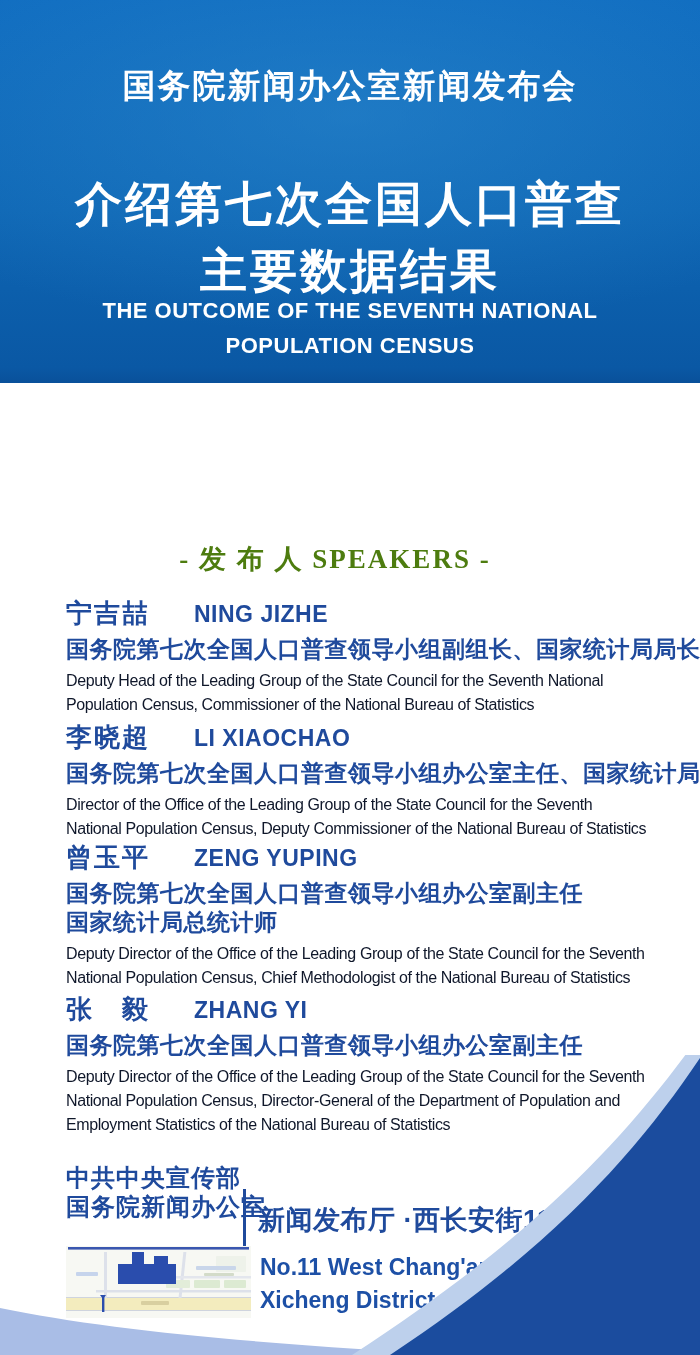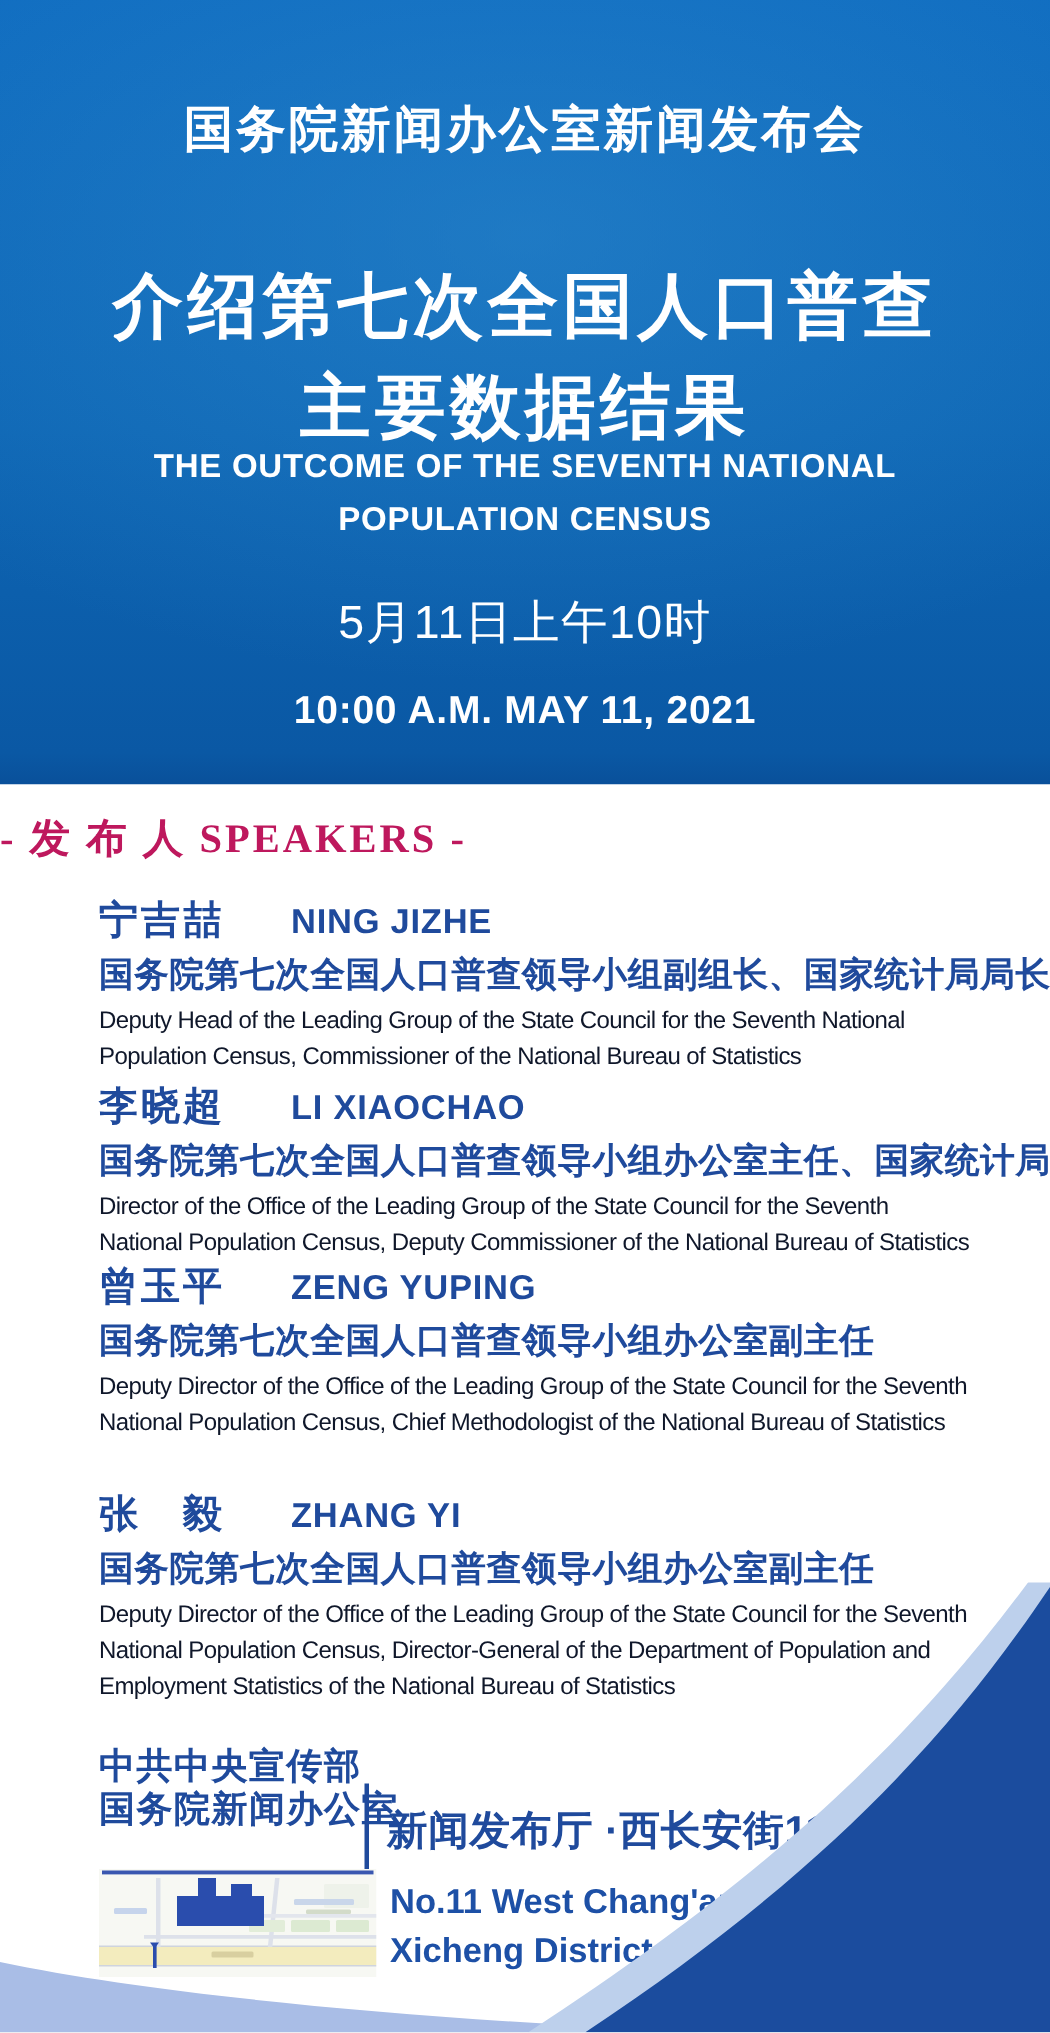--- a/index.html
+++ b/index.html
@@ -3,39 +3,39 @@
 <meta charset="utf-8">
 <style>
   html,body{margin:0;padding:0;background:#e8e8e8;}
   .poster{
     position:relative;width:700px;height:1355px;margin:0 auto;
     background:#ffffff;overflow:hidden;
     font-family:"Liberation Sans", sans-serif;
   }
   
   .hero{
-    position:absolute;left:0;top:0;width:700px;height:523px;
+    position:absolute;left:0;top:0;width:700px;height:383px;
     background:
       radial-gradient(130% 95% at 50% 30%, rgba(44,136,205,.55) 0%, rgba(21,104,180,.0) 60%),
       linear-gradient(180deg,#0f6cc0 0%,#0e66b4 55%,#0a58a4 96%,#09509a 100%);
   }
   .hero .center{position:absolute;left:0;width:700px;text-align:center;color:#ffffff;}
   .org-cn{top:64px;font-family:"Liberation Serif",serif;font-weight:bold;font-size:33px;letter-spacing:2px;}
   .org-en{top:110px;font-family:"Liberation Serif",serif;font-weight:bold;font-size:19px;letter-spacing:3px;word-spacing:10px;}
   .title-cn1{top:173px;font-size:47px;font-weight:bold;letter-spacing:3px;}
   .title-cn2{top:240px;font-size:47px;font-weight:bold;letter-spacing:3px;}
   .title-en1{top:298px;font-size:22px;font-weight:bold;letter-spacing:.5px;}
   .title-en2{top:333px;font-size:22px;font-weight:bold;letter-spacing:.5px;}
   .date-cn{top:394px;font-size:31px;font-weight:normal;color:#e9b83d;letter-spacing:1px;}
   .date-en{top:458px;font-size:26px;font-weight:bold;color:#e9b83d;letter-spacing:.5px;}
   
   .white{position:absolute;left:0;top:523px;width:700px;height:832px;background:#ffffff;}
   .speakers-heading{
-    position:absolute;left:0;top:18px;width:670px;
-    font-family:"Liberation Serif",serif;font-weight:bold;font-size:27px;color:#be185d;letter-spacing:2px;
+    position:absolute;left:0;top:18px;width:670px;text-align:center;
+    font-family:"Liberation Serif",serif;font-weight:bold;font-size:27px;color:#4d7c0f;letter-spacing:2px;
   }
   .speaker{position:absolute;left:66px;width:614px;color:#1f4a9c;}
   .speaker.s1{top:74px;}
   .speaker.s2{top:198px;}
   .speaker.s3{top:318px;}
   .speaker.s4{top:470px;}
   .name-row{height:32px;line-height:32px;margin-bottom:6px;white-space:nowrap;}
   .name-cn{font-size:26px;font-weight:bold;letter-spacing:2px;}
   .name-en{font-size:23px;font-weight:bold;margin-left:44px;letter-spacing:.5px;margin-top:44px;}
   .cn-line{font-size:23px;font-weight:bold;line-height:29px;letter-spacing:.5px;white-space:nowrap;}
@@ -88,20 +88,21 @@
         <div class="en-line">Director of the Office of the Leading Group of the State Council for the Seventh</div>
         <div class="en-line">National Population Census, Deputy Commissioner of the National Bureau of Statistics</div>
       </div>
     </div>
 
     <div class="speaker s3">
       <div class="name-row">
         <span class="name-cn">曾玉平</span><span class="name-en">ZENG YUPING</span>
       </div>
       <div class="cn-line">国务院第七次全国人口普查领导小组办公室副主任</div>
+      <div class="cn-line">国家统计局总统计师</div>
       <div class="en-block">
         <div class="en-line">Deputy Director of the Office of the Leading Group of the State Council for the Seventh</div>
         <div class="en-line">National Population Census, Chief Methodologist of the National Bureau of Statistics</div>
       </div>
     </div>
 
     <div class="speaker s4">
       <div class="name-row">
         <span class="name-cn">张　毅</span><span class="name-en">ZHANG YI</span>
       </div>

